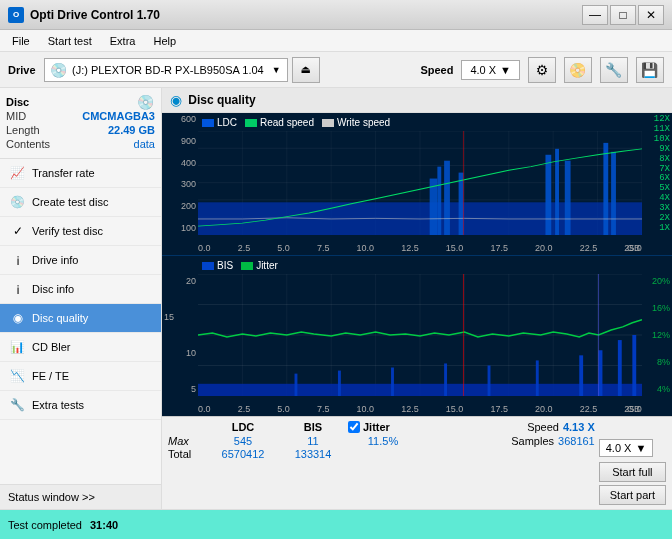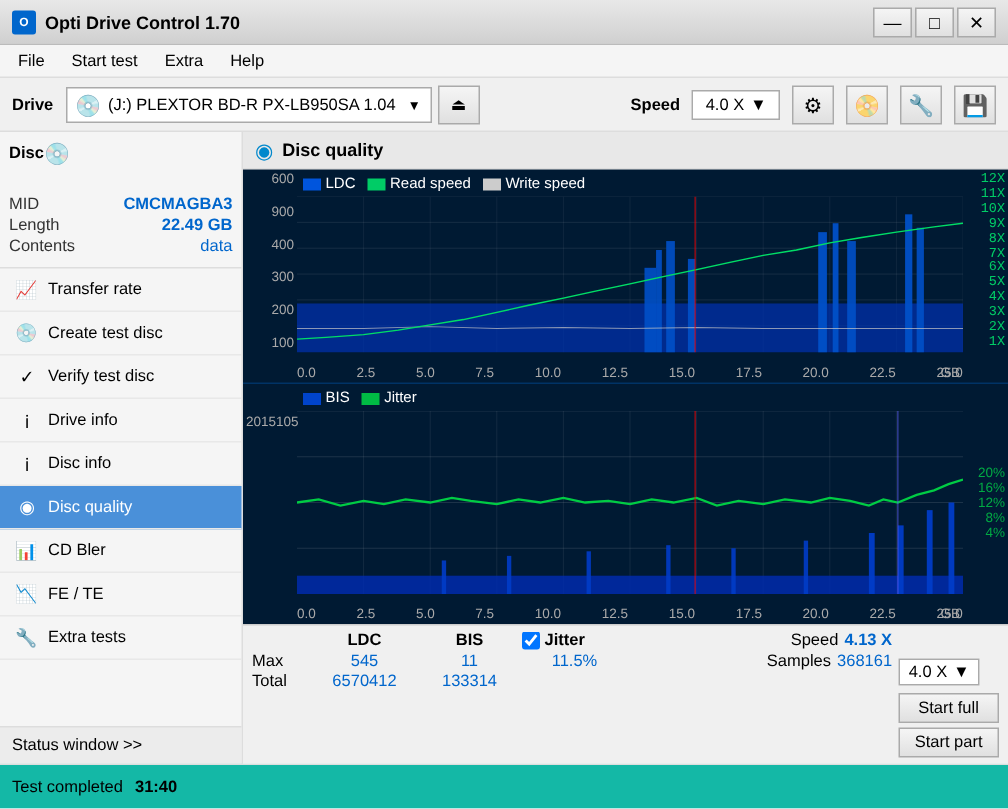--- a/index.html
+++ b/index.html
@@ -26,21 +26,21 @@
     .speed-label { font-size: 11px; font-weight: bold; }
     .speed-dropdown { background: white; border: 1px solid #aaa; padding: 3px 8px; cursor: pointer; font-size: 11px; display: flex; align-items: center; gap: 4px; }
     .icon-btn { border: 1px solid #aaa; background: linear-gradient(to bottom, #f5f5f5, #e0e0e0); width: 28px; height: 26px; cursor: pointer; display: flex; align-items: center; justify-content: center; font-size: 14px; }
     
     
     .main { display: flex; height: calc(539px - 88px - 30px); }
     
     
     .sidebar { width: 162px; background: #f5f5f5; border-right: 1px solid #ddd; display: flex; flex-direction: column; }
     .disc-panel { padding: 6px; border-bottom: 1px solid #ddd; }
-    .disc-header { display: flex; align-items: center; margin-bottom: 20px; }
+    .disc-header { display: flex; align-items: center; justify-content: space-between; margin-bottom: 0; }
     .disc-title { font-weight: bold; font-size: 11px; }
     .disc-row { display: flex; justify-content: space-between; align-items: center; margin-bottom: 2px; font-size: 11px; }
     .disc-key { color: #333; }
     .disc-val { color: #0066cc; font-weight: bold; }
     .disc-val-data { color: #0066cc; }
     .label-row { display: flex; align-items: center; gap: 4px; margin-top: 4px; }
     .label-input { border: 1px solid #aaa; height: 18px; flex: 1; padding: 0 2px; font-size: 10px; }
     .label-gear { width: 18px; height: 18px; border: 1px solid #aaa; background: linear-gradient(to bottom, #f5f5f5, #e0e0e0); cursor: pointer; display: flex; align-items: center; justify-content: center; font-size: 10px; }
     
     .sidebar-nav { flex: 1; display: flex; flex-direction: column; }
@@ -76,21 +76,21 @@
     
     
     .x-axis { position: absolute; bottom: 2px; left: 36px; right: 30px; display: flex; justify-content: space-between; }
     .x-label { font-size: 9px; color: #aaa; }
     
     
     .stats-area { background: #f5f5f5; border-top: 1px solid #ddd; padding: 4px 8px; display: flex; gap: 0; }
     .action-btn { border: 1px solid #aaa; background: linear-gradient(to bottom, #f5f5f5, #e0e0e0); padding: 3px 10px; cursor: pointer; font-size: 11px; white-space: nowrap; }
     
     
-    .status-bar { height: 30px; background: #14b8a6; border-top: 1px solid #ddd; display: flex; align-items: center; padding: 0 8px; gap: 8px; }
+    .status-bar { height: 30px; background: #5eead4; border-top: 1px solid #ddd; display: flex; align-items: center; padding: 0 8px; gap: 8px; }
     .status-text { font-size: 11px; flex: 0 0 auto; }
     .progress-container { flex: 1; height: 14px; background: #ddd; border: 1px solid #aaa; position: relative; overflow: hidden; }
     .progress-bar { height: 100%; background: linear-gradient(to bottom, #44cc44, #22aa22); position: absolute; left: 0; top: 0; }
     .progress-text { position: absolute; right: 4px; top: 50%; transform: translateY(-50%); font-size: 10px; color: #333; font-weight: bold; }
     .time-text { font-size: 11px; flex: 0 0 auto; font-weight: bold; }
 
     
     .chart-svg { position: absolute; left: 36px; right: 30px; top: 18px; bottom: 20px; }
   </style>
 </head>
@@ -314,28 +314,28 @@
           <div class="legend-item" style="display:flex;align-items:center;gap:3px;font-size:10px;color:white;">
             <div style="width:12px;height:8px;background:#0044cc;"></div>
             <span>BIS</span>
           </div>
           <div class="legend-item" style="display:flex;align-items:center;gap:3px;font-size:10px;color:white;">
             <div style="width:12px;height:8px;background:#00bb44;"></div>
             <span>Jitter</span>
           </div>
         </div>
 
-        <div style="position:absolute;left:0;top:18px;bottom:20px;width:36px;display:flex;flex-direction:row;justify-content:space-between;padding:2px;">
+        <div style="position:absolute;left:0;top:18px;bottom:20px;width:36px;display:flex;flex-direction:column;justify-content:space-between;padding:2px;">
           <span style="font-size:9px;color:#aaa;text-align:right;">20</span>
           <span style="font-size:9px;color:#aaa;text-align:left;">15</span>
           <span style="font-size:9px;color:#aaa;text-align:right;">10</span>
           <span style="font-size:9px;color:#aaa;text-align:right;">5</span>
         </div>
 
-        <div style="position:absolute;right:0;top:18px;bottom:20px;width:30px;display:flex;flex-direction:column;justify-content:center;padding:2px;">
+        <div style="position:absolute;right:0;top:18px;bottom:20px;width:30px;display:flex;flex-direction:column;justify-content:space-between;padding:2px;">
           <span style="font-size:9px;color:#00aa44;text-align:right;">20%</span>
           <span style="font-size:9px;color:#00aa44;text-align:right;">16%</span>
           <span style="font-size:9px;color:#00aa44;text-align:right;">12%</span>
           <span style="font-size:9px;color:#00aa44;text-align:right;">8%</span>
           <span style="font-size:9px;color:#00aa44;text-align:right;">4%</span>
         </div>
 
         <svg viewBox="0 0 460 120" preserveAspectRatio="none" style="position:absolute;left:36px;right:30px;top:18px;bottom:20px;width:calc(100% - 66px);height:calc(100% - 38px);">
 
           <line x1="0" y1="0" x2="460" y2="0" stroke="rgba(255,255,255,0.15)" stroke-width="0.5"></line>
@@ -403,21 +403,21 @@
             <span style="font-weight:bold;">Jitter</span>
           </div>
           <span style="margin-left:auto;display:flex;align-items:center;gap:4px;">
             <span>Speed</span>
             <span style="color:#0066cc;font-weight:bold;">4.13 X</span>
           </span>
         </div>
 
 
         <div style="display:flex;font-size:11px;margin-bottom:1px;">
-          <span style="width:40px;">Max</span>
+          <span style="width:40px;font-style:italic;">Max</span>
           <span style="width:70px;text-align:center;color:#0066cc;">545</span>
           <span style="width:70px;text-align:center;color:#0066cc;">11</span>
           <span style="width:70px;text-align:center;color:#0066cc;">11.5%</span>
           <span style="margin-left:auto;display:flex;align-items:center;gap:4px;font-size:11px;">
             <span>Samples</span>
             <span style="color:#0066cc;">368161</span>
           </span>
         </div>
 
         <div style="display:flex;font-size:11px;">

